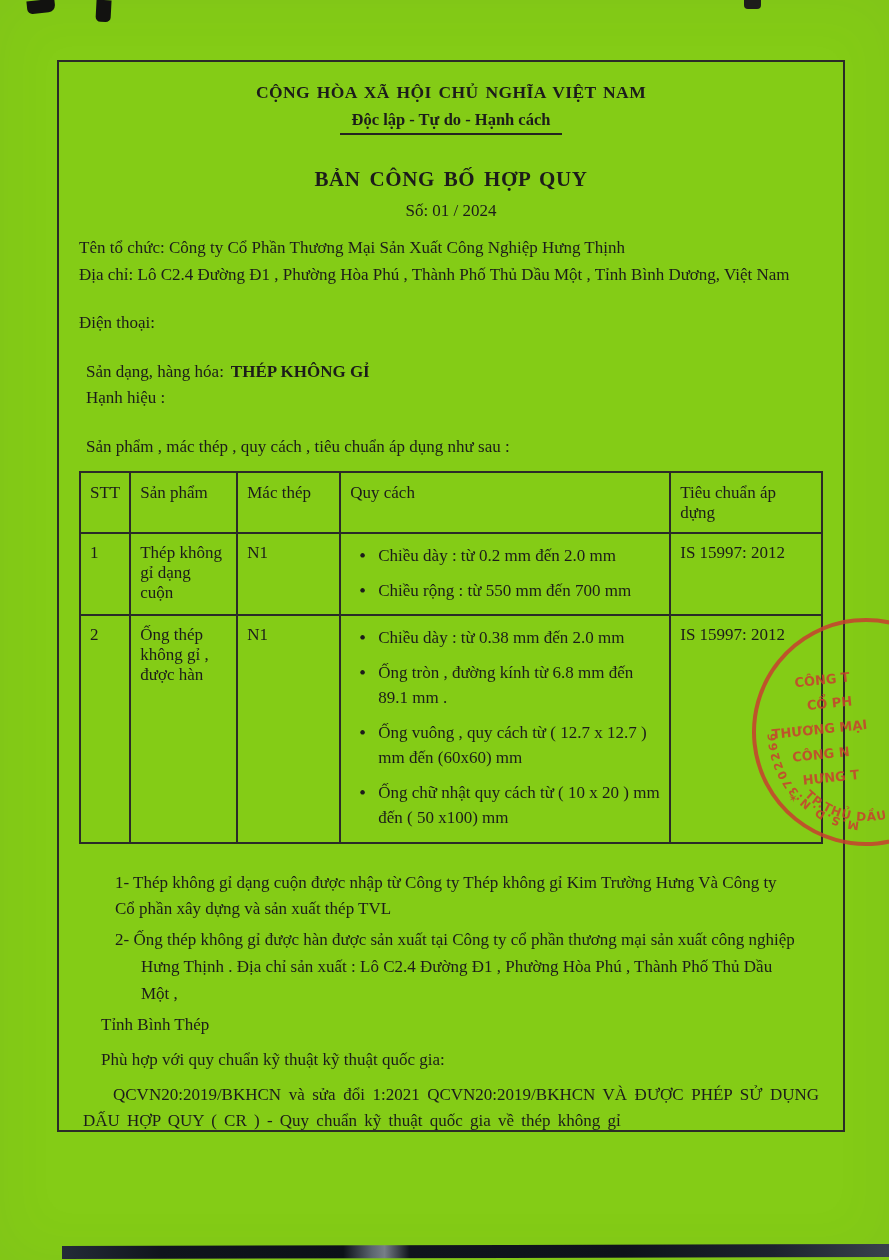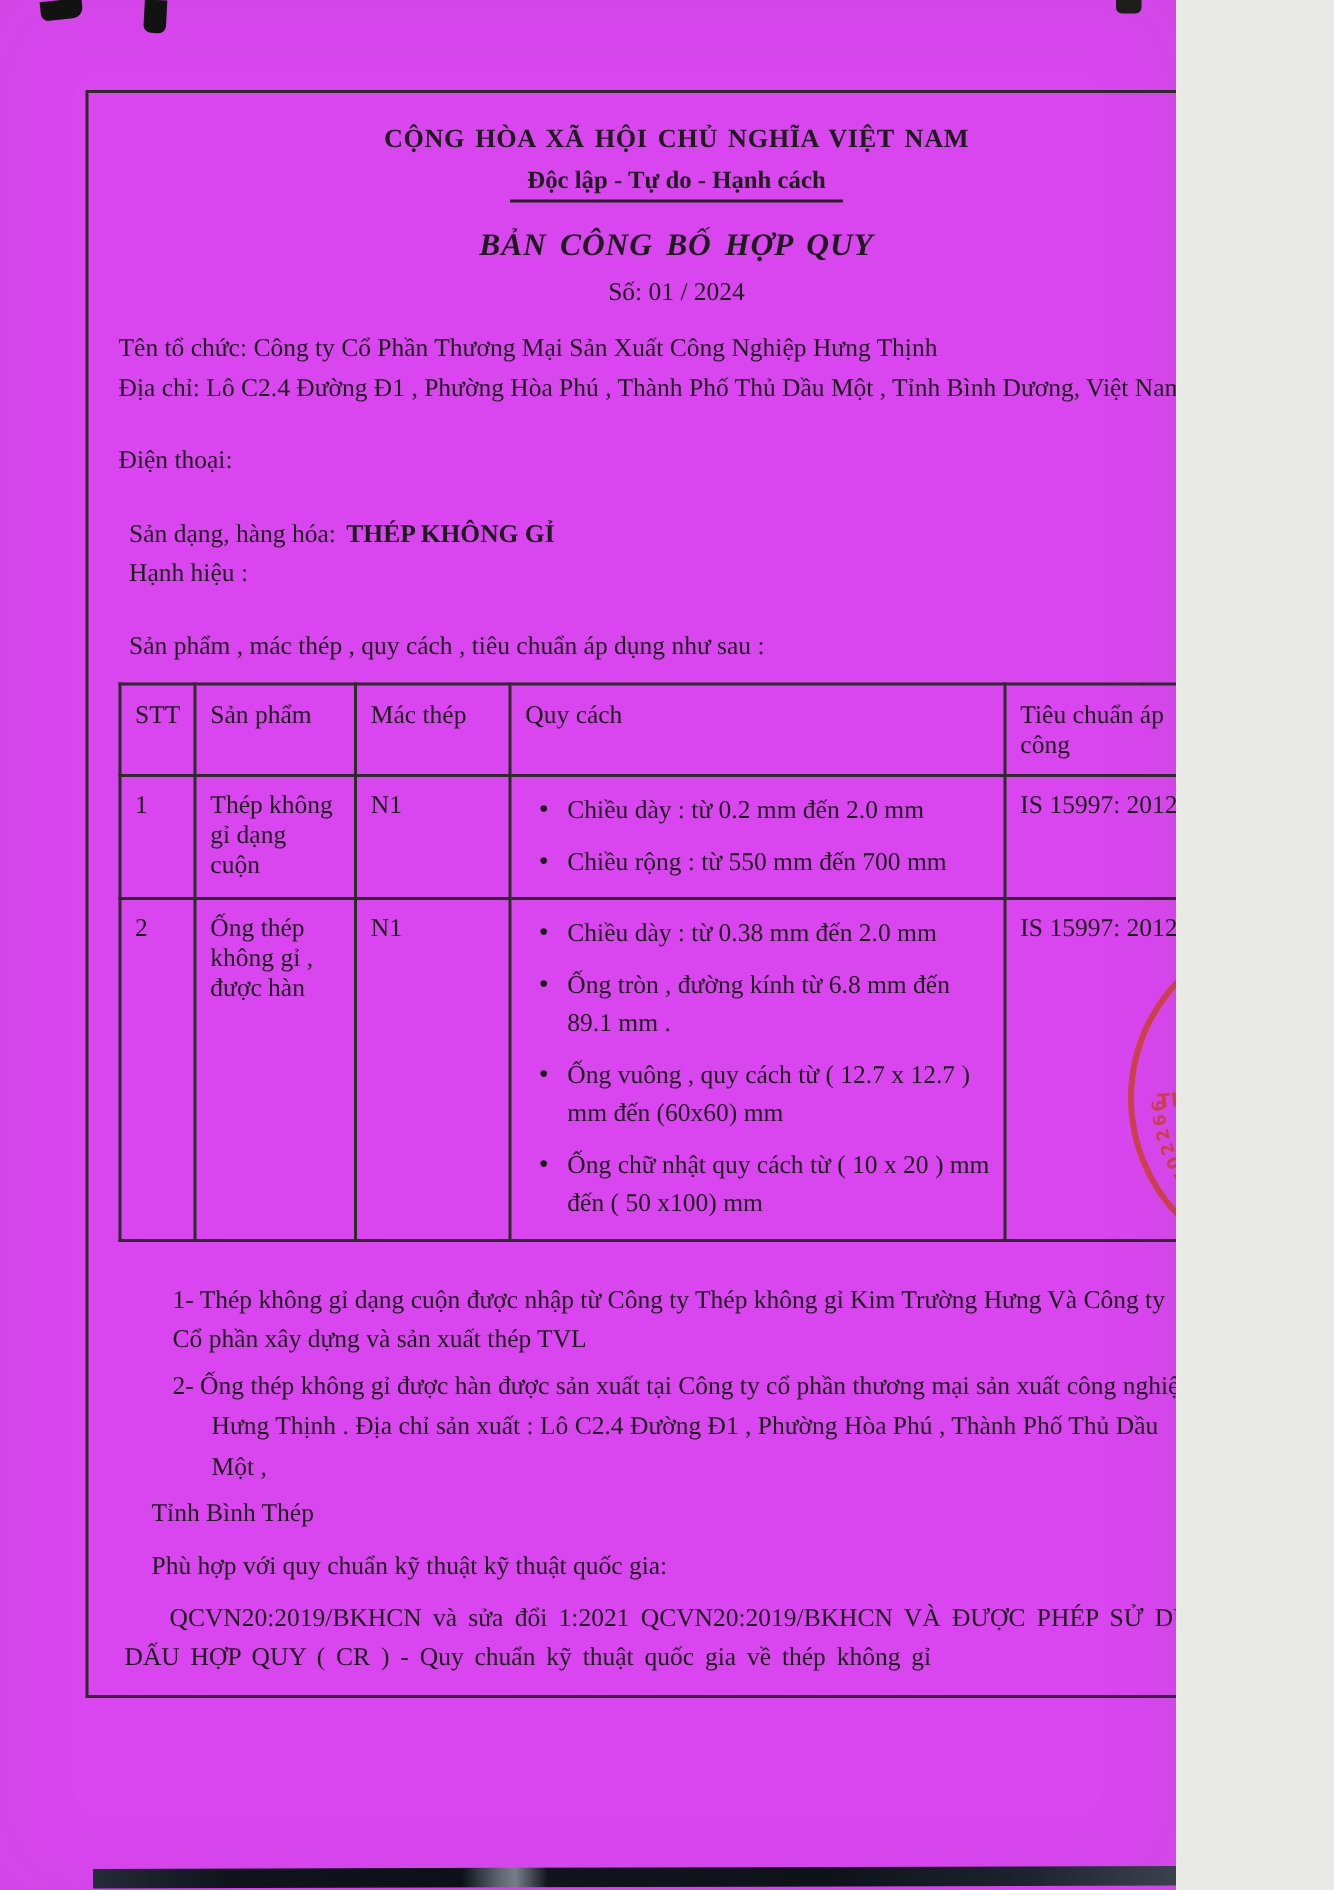--- a/index.html
+++ b/index.html
@@ -1,38 +1,38 @@
 <!DOCTYPE html>
 <html><head>
 <meta charset="utf-8">
 <style>
   * { margin:0; padding:0; box-sizing:border-box; }
   html,body { width:889px; height:1260px; }
   body { background:#e9e9e5; font-family:"Liberation Serif", serif; }
   .page {
-    position:relative; width:784px; height:1260px;
-    background:#d946ef; overflow:hidden; color:#1c1c1a;
+    position:relative; width:889px; height:1260px;
+    background:#84cc16; overflow:hidden; color:#1c1c1a;
     box-shadow: inset 0 0 60px rgba(90,85,70,0.07);
   }
   .frame {
     position:absolute; left:57px; top:60px; width:788px; height:1072px;
     border:2px solid #2b2b28; padding:16px 20px 0 20px; background:transparent;
   }
   .national-title {
     text-align:center; font-weight:bold; font-size:17.5px; letter-spacing:0.4px;
     word-spacing:2px; margin-top:4px;
   }
   .motto-wrap { text-align:center; margin-top:7px; }
   .motto {
     display:inline-block; font-weight:bold; font-size:16.5px;
     border-bottom:2px solid #242421; padding:0 12px 3px 12px;
   }
   .doc-title {
     text-align:center; font-weight:bold; font-size:21px; letter-spacing:0.6px;
-    word-spacing:3px; margin-top:16px;font-style:italic;
+    word-spacing:3px; margin-top:32px;
   }
   .doc-number { text-align:center; font-size:17px; margin-top:9px; }
   .info { margin-top:14px; font-size:17px; line-height:1.56; }
   .info p { margin:0; }
   .info .gap-top { margin-top:22px; }
   .info .indent { padding-left:7px; }
   .product-value { font-weight:bold; margin-left:7px; }
   table.spec {
     width:100%; border-collapse:collapse; margin-top:11px; font-size:17px;
   }
@@ -109,21 +109,21 @@
           <col style="width:103px">
           <col style="width:330px">
           <col>
       </colgroup>
       <thead>
         <tr>
           <th class="c-stt">STT</th>
           <th>Sản phẩm</th>
           <th>Mác thép</th>
           <th>Quy cách</th>
-          <th>Tiêu chuẩn áp công</th>
+          <th>Tiêu chuẩn áp dựng</th>
         </tr>
       </thead>
       <tbody>
         <tr>
           <td class="c-stt">1</td>
           <td>Thép không gỉ dạng cuộn</td>
           <td class="c-mac">N1</td>
           <td>
             <ul class="qc-list">
               <li>Chiều dày : từ 0.2 mm đến 2.0 mm</li>

